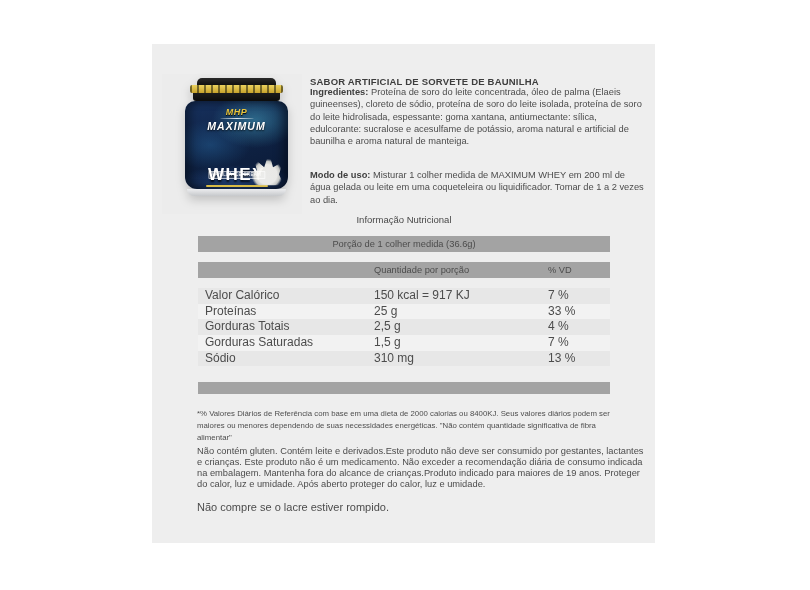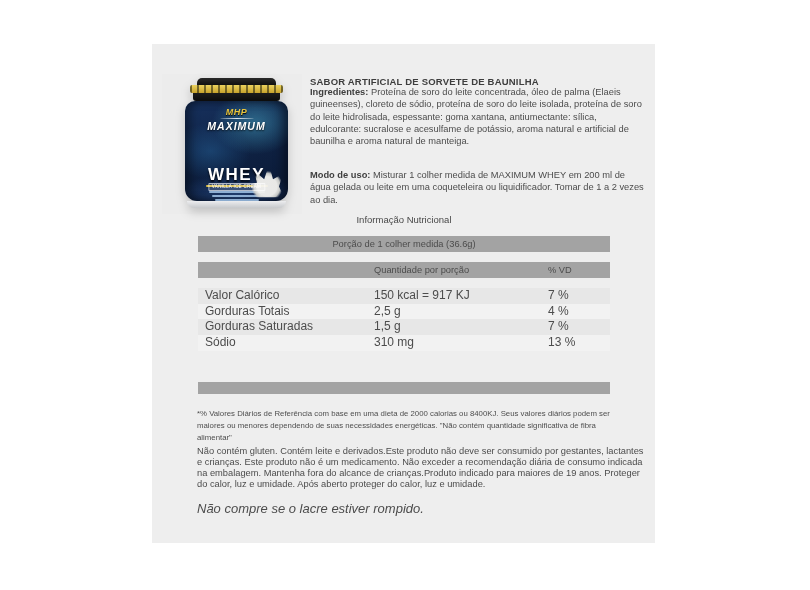--- a/index.html
+++ b/index.html
@@ -8,21 +8,21 @@
 
   .panel { position:absolute; left:152px; top:44px; width:503px; height:499px; background:#eeeeee; }
 
   
   .photo-area { position:absolute; left:10px; top:30px; width:140px; height:140px; background:#ececec; }
   .tub { position:absolute; left:33px; top:34px; width:103px; height:130px; filter:drop-shadow(0 4px 5px rgba(0,0,0,0.18)); }
   .tub .lid-top { margin:0 12px; height:7px; background:linear-gradient(#2a2a2a,#101010); border-radius:5px 5px 0 0; }
   .tub .lid-band { margin:0 5px; height:8px; background:linear-gradient(#ecd35e,#c7a22c); border-radius:2px;
       background-image:repeating-linear-gradient(90deg, rgba(30,30,10,0.55) 0 2px, transparent 2px 7px), linear-gradient(#ecd35e,#c7a22c); }
   .tub .lid-low { margin:0 8px; height:8px; background:linear-gradient(#1c1c1c,#0c0c0c); border-radius:0 0 3px 3px; }
-  .tub .body { position:relative; height:100px; border-radius:10px 10px 12px 12px; overflow:hidden;
+  .tub .body { position:relative; height:88px; border-radius:10px 10px 12px 12px; overflow:hidden;
       background:
         radial-gradient(ellipse 60% 45% at 68% 22%, rgba(72,170,200,0.50), transparent 70%),
         radial-gradient(ellipse 55% 40% at 25% 50%, rgba(45,120,180,0.35), transparent 70%),
         radial-gradient(ellipse 80% 30% at 50% 95%, rgba(60,110,190,0.45), transparent 75%),
         linear-gradient(160deg,#17315e 0%, #0e2142 55%, #0a1834 100%);
       box-shadow:inset 6px 0 8px rgba(0,0,0,0.35), inset -6px 0 8px rgba(0,0,0,0.35); }
   .tub .brand { margin-top:6px; text-align:center; color:#e8c53f; font-weight:bold; font-style:italic; font-size:9px; letter-spacing:0.5px; text-shadow:0 1px 1px #000; }
   .tub .brand-swoosh { width:34px; height:1px; background:rgba(255,255,255,0.85); margin:1px auto 2px auto; border-radius:50%; }
   .tub .name1 { text-align:center; color:#ffffff; font-weight:bold; font-style:italic; font-size:10.5px; letter-spacing:1px; line-height:10px; text-shadow:0 1px 2px rgba(0,0,0,0.8); }
   .tub .name2 { text-align:center; color:#ffffff; font-weight:bold; font-size:17px; letter-spacing:1.5px; line-height:16px; text-shadow:0 2px 2px rgba(0,0,0,0.8);margin-top:36px; }
@@ -53,21 +53,21 @@
   .nrow { position:relative; height:15.7px; line-height:15.7px; font-size:12px; color:#4c4c4c; }
   .nrow:nth-child(odd) { background:#e7e7e7; }
   .nrow:nth-child(even){ background:#f2f2f2; }
   .nrow .c1 { position:absolute; left:7px; }
   .nrow .c2 { position:absolute; left:176px; }
   .nrow .c3 { position:absolute; left:350px; }
   .end-bar { top:338px; height:12px; }
 
   .footnote { left:45px; top:364px; width:418px; font-size:7.8px; line-height:12px; color:#4e4e4e; }
   .warnings { left:45px; top:402px; width:448px; font-size:9.3px; line-height:10.9px; }
-  .seal { left:45px; top:457px; width:448px; font-size:13px;font-style:italic; }
+  .seal { left:45px; top:457px; width:448px; font-size:11px; }
 </style>
 </head>
 <body>
 
 <div id="page">
   <div class="panel">
 
     <div class="photo-area"></div>
 
     <div class="tub">
@@ -110,20 +110,25 @@
       <span class="col-vd">% VD</span>
     </div>
 
     <div class="rows">
       <div class="nrow">
         <span class="c1">Valor Calórico</span>
         <span class="c2">150 kcal = 917 KJ</span>
         <span class="c3">7 %</span>
       </div>
       <div class="nrow">
+        <span class="c1">Proteínas</span>
+        <span class="c2">25 g</span>
+        <span class="c3">33 %</span>
+      </div>
+      <div class="nrow">
         <span class="c1">Gorduras Totais</span>
         <span class="c2">2,5 g</span>
         <span class="c3">4 %</span>
       </div>
       <div class="nrow">
         <span class="c1">Gorduras Saturadas</span>
         <span class="c2">1,5 g</span>
         <span class="c3">7 %</span>
       </div>
       <div class="nrow">

